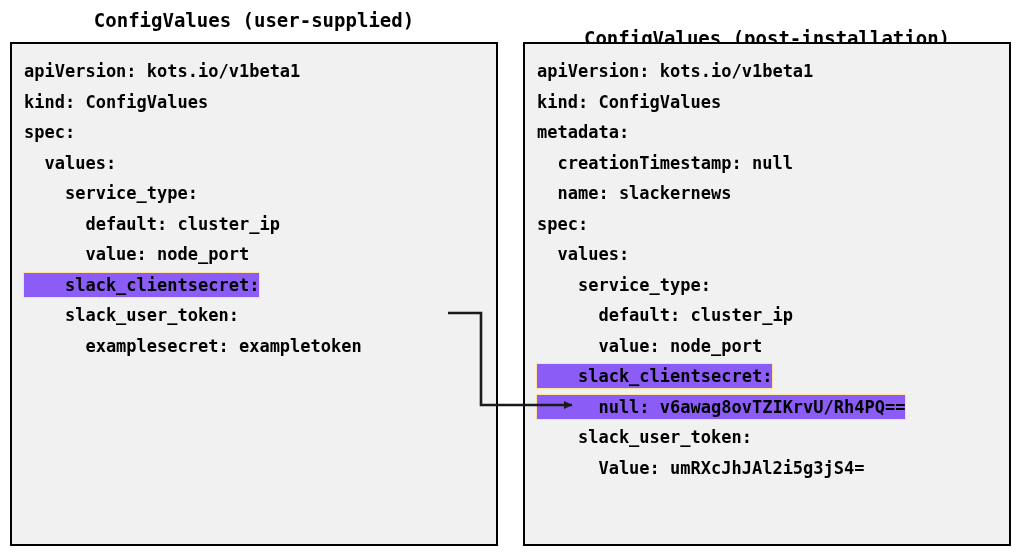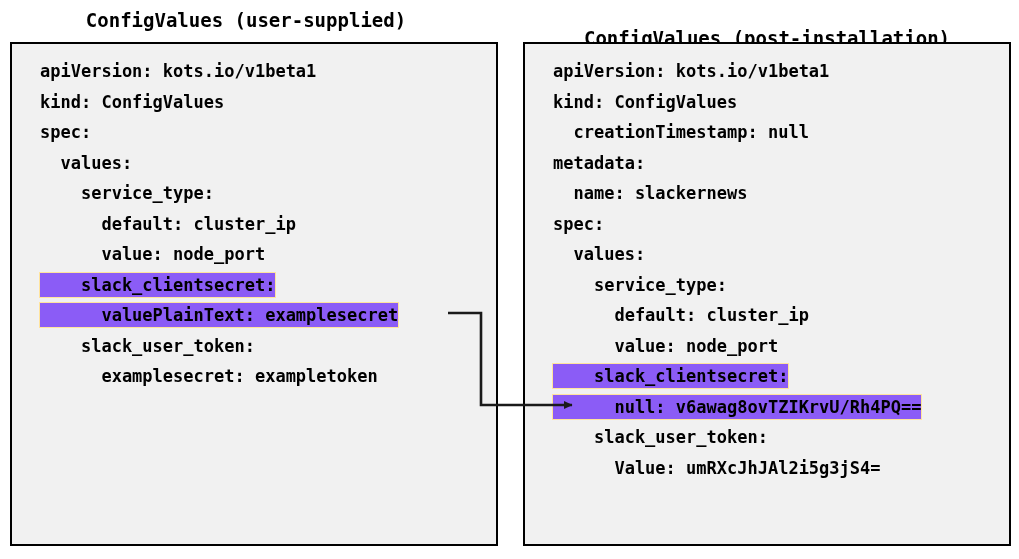--- a/index.html
+++ b/index.html
@@ -25,36 +25,36 @@
     position: absolute;
     font-family: "DejaVu Sans Mono", "Liberation Mono", monospace;
     font-size: 19px;
     font-weight: bold;
     color: #000000;
     letter-spacing: 0px;
     white-space: pre;
     text-align: center;
     line-height: 24px;
   }
-  #title-left  { left: 2px;  top: 8px; width: 488px; }
+  #title-left  { left: 10px;  top: 8px; width: 488px; }
   #title-right { left: 523px; top: 26px; width: 488px; }
 
   
   .panel {
     position: absolute;
     box-sizing: border-box;
     background: #f1f1f1;
     border: 2.5px solid #000000;
   }
   #panel-left  { left: 10px;  top: 42px; width: 488px; height: 504px; }
   #panel-right { left: 523px; top: 42px; width: 488px; height: 504px; }
 
   .code-block {
     position: absolute;
-    left: 16px;
+    left: 0;
     top: 0;
     width: 100%;
     padding: 12px 0 0 12px;
     box-sizing: border-box;
   }
 
   .code-line {
     display: block;
     height: 30.5px;
     line-height: 30.5px;
@@ -94,34 +94,33 @@
   <div class="panel" id="panel-left">
     <div class="code-block" id="code-left">
         <div class="code-line"><span class="txt">apiVersion: kots.io/v1beta1</span></div>
         <div class="code-line"><span class="txt">kind: ConfigValues</span></div>
         <div class="code-line"><span class="txt">spec:</span></div>
         <div class="code-line"><span class="txt">  values:</span></div>
         <div class="code-line"><span class="txt">    service_type:</span></div>
         <div class="code-line"><span class="txt">      default: cluster_ip</span></div>
         <div class="code-line"><span class="txt">      value: node_port</span></div>
         <div class="code-line hl"><span class="txt">    slack_clientsecret:</span></div>
-        <div class="code-line hl"><span class="txt">      valuePlainText: examplesecret</span></div>
         <div class="code-line"><span class="txt">    slack_user_token:</span></div>
         <div class="code-line"><span class="txt">      examplesecret: exampletoken</span></div>
       </div>
   </div>
 
   <div class="panel-title" id="title-right">ConfigValues (post-installation)</div>
 
   <div class="panel" id="panel-right">
     <div class="code-block" id="code-right">
         <div class="code-line"><span class="txt">apiVersion: kots.io/v1beta1</span></div>
         <div class="code-line"><span class="txt">kind: ConfigValues</span></div>
+        <div class="code-line"><span class="txt">metadata:</span></div>
         <div class="code-line"><span class="txt">  creationTimestamp: null</span></div>
-        <div class="code-line"><span class="txt">metadata:</span></div>
         <div class="code-line"><span class="txt">  name: slackernews</span></div>
         <div class="code-line"><span class="txt">spec:</span></div>
         <div class="code-line"><span class="txt">  values:</span></div>
         <div class="code-line"><span class="txt">    service_type:</span></div>
         <div class="code-line"><span class="txt">      default: cluster_ip</span></div>
         <div class="code-line"><span class="txt">      value: node_port</span></div>
         <div class="code-line hl"><span class="txt">    slack_clientsecret:</span></div>
         <div class="code-line hl"><span class="txt">      null: v6awag8ovTZIKrvU/Rh4PQ==</span></div>
         <div class="code-line"><span class="txt">    slack_user_token:</span></div>
         <div class="code-line"><span class="txt">      Value: umRXcJhJAl2i5g3jS4=</span></div>

